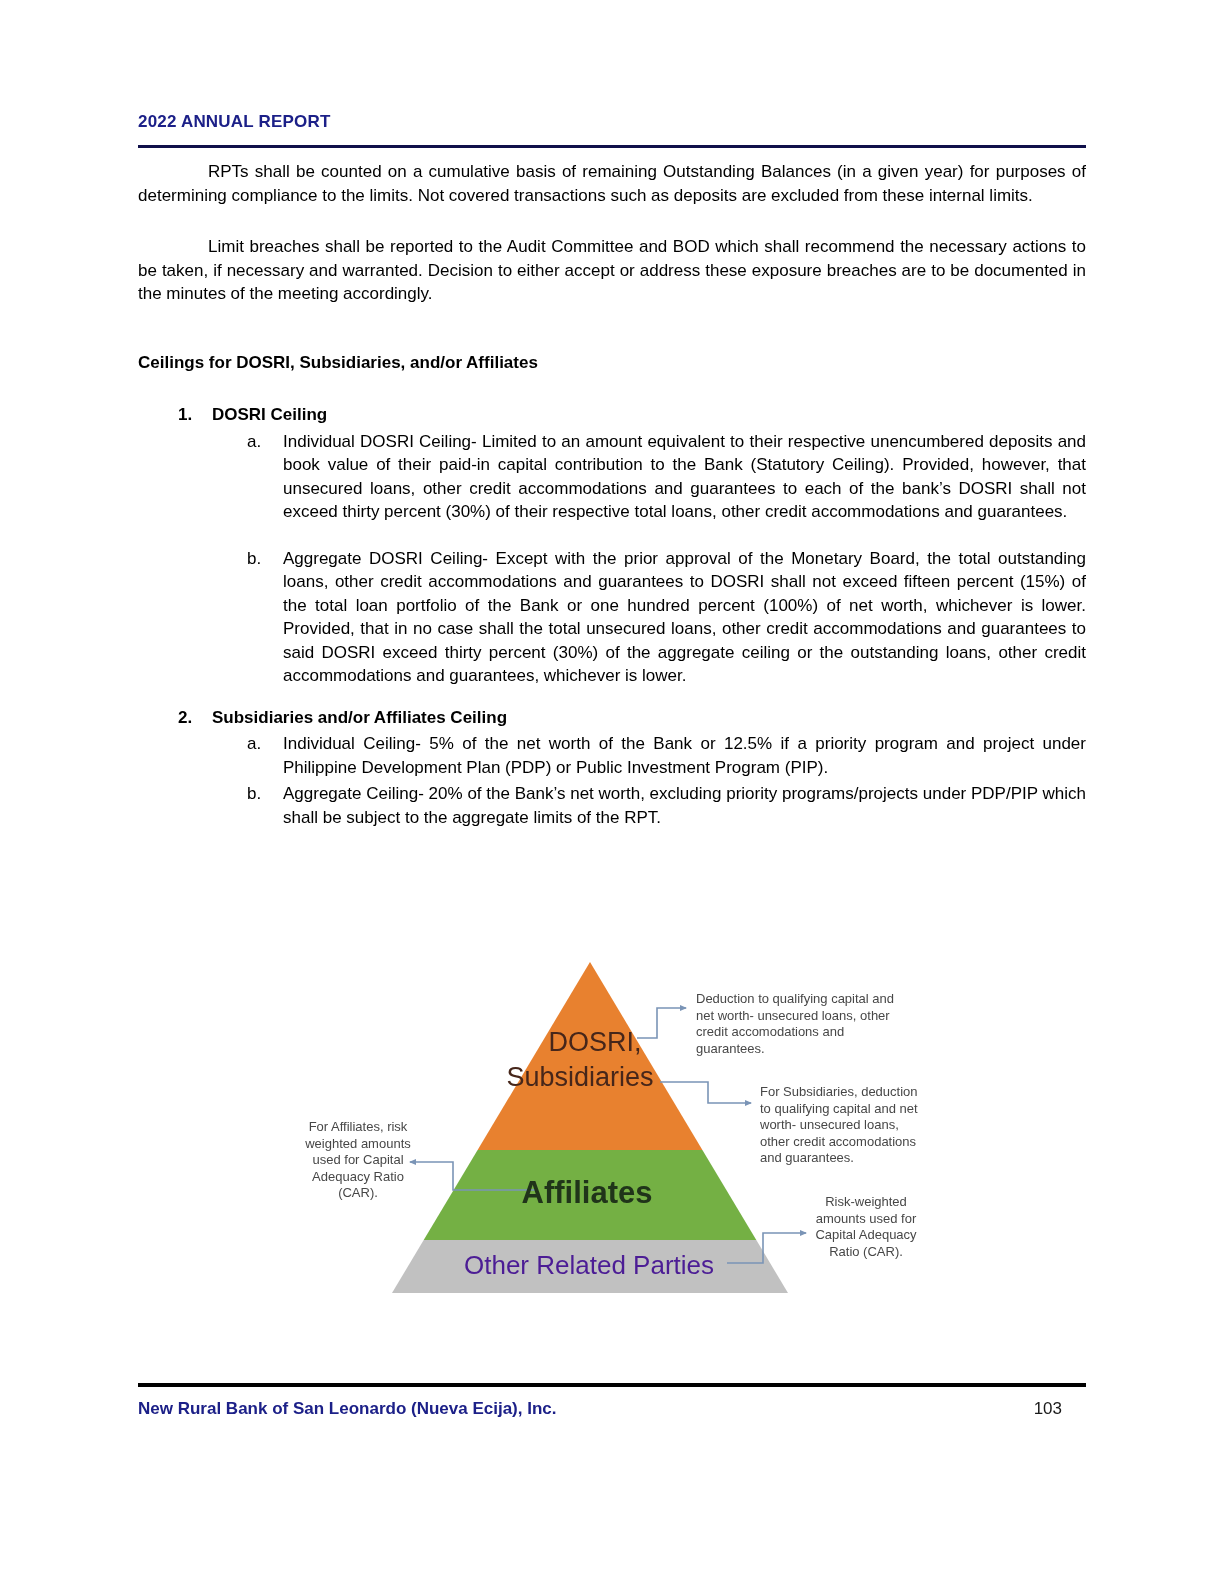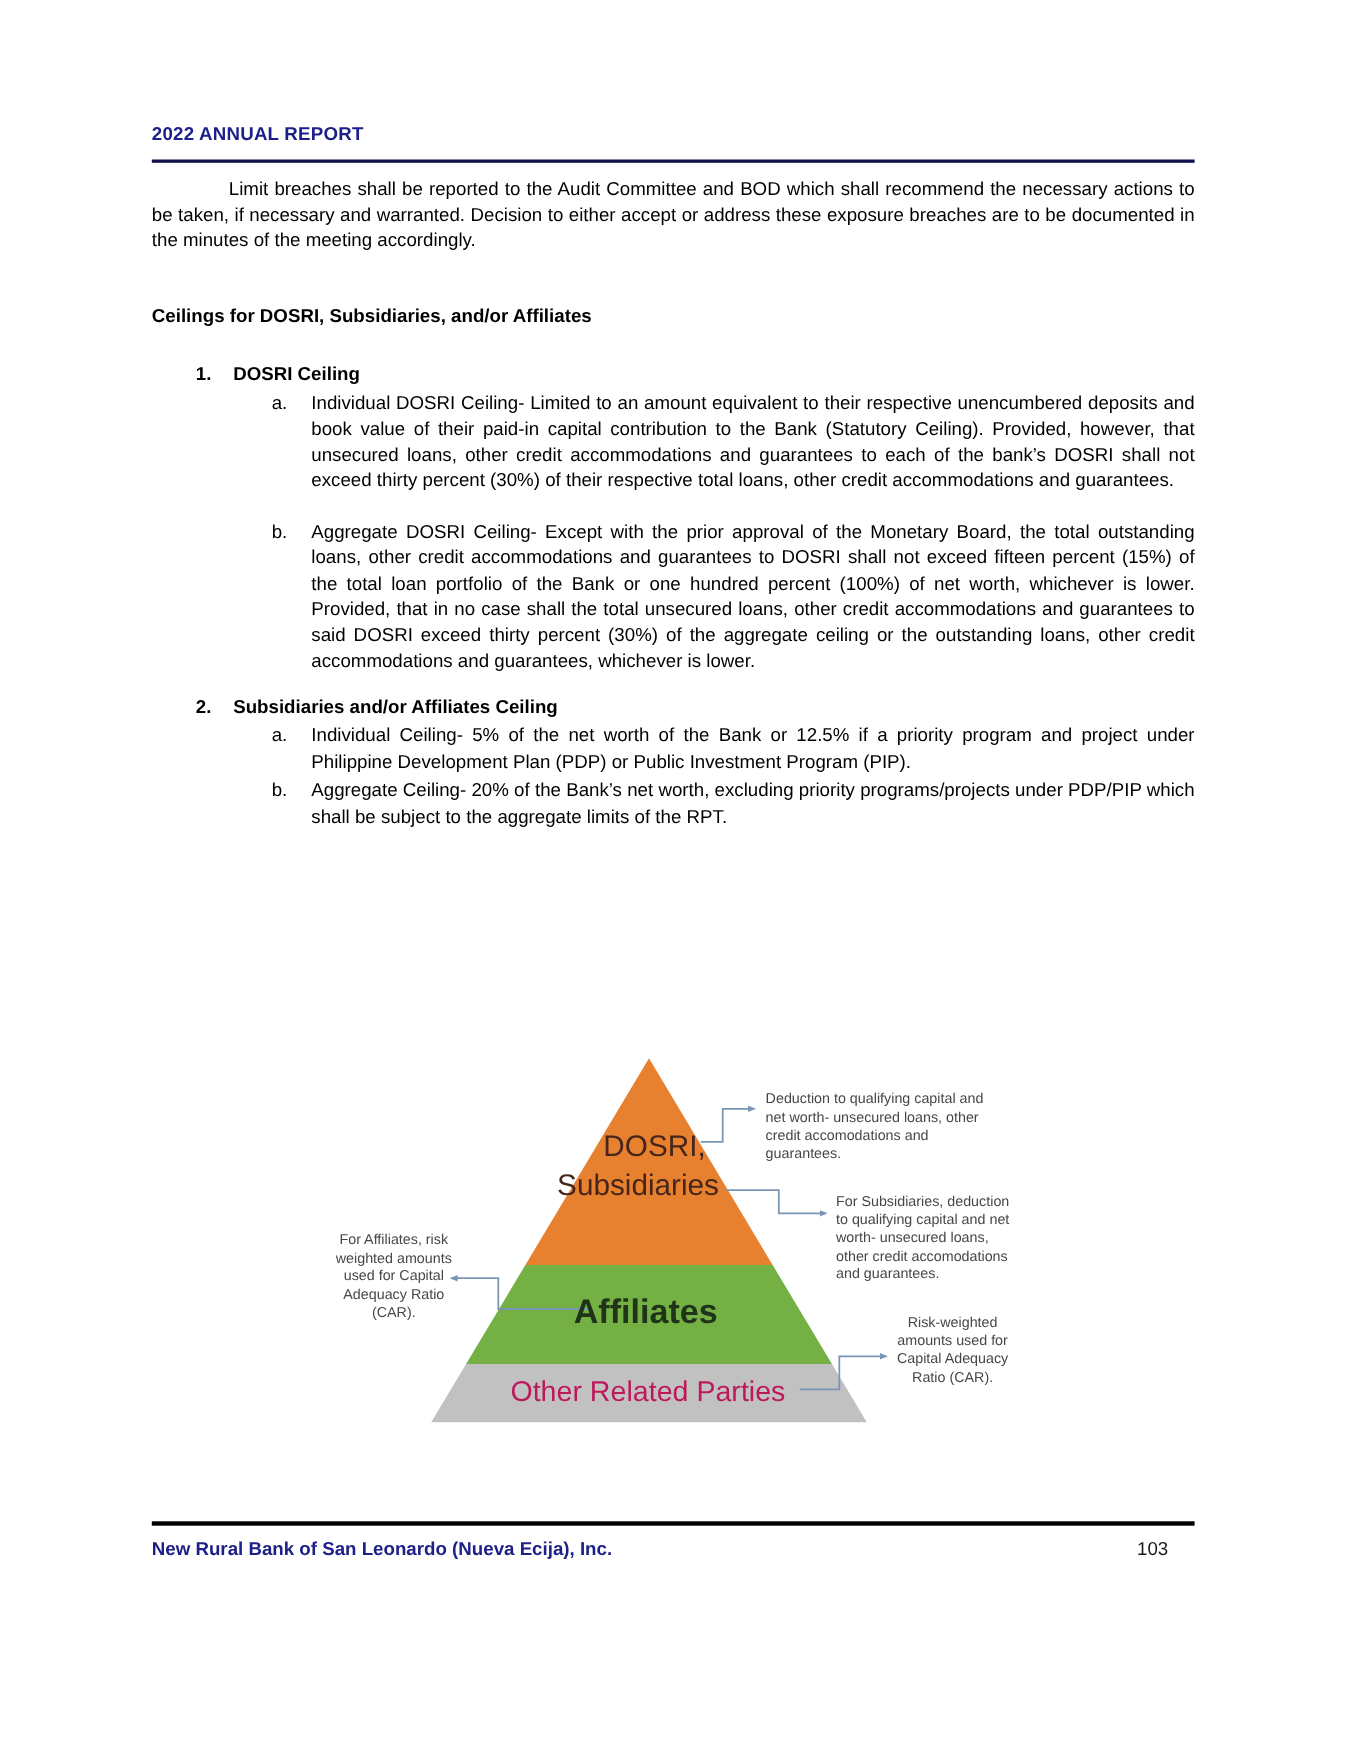--- a/index.html
+++ b/index.html
@@ -7,41 +7,41 @@
     position:relative; width:1224px; height:1584px; background:#ffffff;
     font-family:"Liberation Sans", sans-serif; color:#000; overflow:hidden;padding-left:20px;
   }
   
   .header { position:absolute; top:112px; left:138px; width:948px; }
   .header-title { font-size:17px; font-weight:bold; color:#1c2088; letter-spacing:0.2px; }
   .header-rule { position:absolute; top:145px; left:138px; width:948px; height:3px; background:#10104a; }
   
   .content { position:absolute; top:160px; left:138px; width:948px; font-size:17px; line-height:23.5px; }
   .para { margin:0; text-align:justify; text-indent:70px; }
-  .para + .para { }
+  .para + .para { margin-top:28px; }
   .section-heading { margin:45px 0 0 0; font-size:17px; font-weight:bold; }
   .num-row { display:flex; margin:29px 0 0 40px; font-weight:bold; }
   .num-row.second { margin-top:18px; }
   .num-col { width:34px; flex:none; }
   .sub-row { display:flex; margin-left:109px; margin-top:3px; }
   .sub-row.gap { margin-top:23px; }
   .letter-col { width:36px; flex:none; }
   .sub-text { flex:1; text-align:justify; }
   
   .diagram { position:absolute; top:905px; left:138px; width:948px; height:400px; }
   .diagram svg { position:absolute; top:0; left:0; }
   .diagram-title {
     position:absolute; top:14px; left:457px; transform:translateX(-50%);
     font-size:35px; font-weight:bold; color:#242424; white-space:nowrap; letter-spacing:0.5px;
   }
   .pyr-label { position:absolute; transform:translateX(-50%); white-space:nowrap; }
   .lbl-dosri        { top:122px; left:457px; font-size:27px; color:#46261a; }
   .lbl-subsidiaries { top:157px; left:442px; font-size:27px; color:#46261a; }
   .lbl-affiliates   { top:270px; left:449px; font-size:31px; font-weight:bold; color:#20341a; }
-  .lbl-orp          { top:345px; left:451px; font-size:26px; color:#be185d; }
+  .lbl-orp          { top:345px; left:451px; font-size:26px; color:#4c1d95; }
   .callout { position:absolute; font-size:13px; line-height:16.5px; color:#474747; }
   .callout-1 { top:86px;  left:558px; width:205px; }
   .callout-2 { top:179px; left:622px; width:162px; }
   .callout-3 { top:214px; left:160px; width:120px;text-align:center; }
   .callout-4 { top:289px; left:672px; width:112px;text-align:center; }
   
   .footer-rule { position:absolute; top:1383px; left:138px; width:948px; height:4px; background:#000; }
   .footer-bank { position:absolute; top:1399px; left:138px; font-size:17px; font-weight:bold; color:#1c2088; }
   .footer-page { position:absolute; top:1399px; right:182px; font-size:17px; color:#1a1a1a; }
 </style>
@@ -49,20 +49,21 @@
 <body>
 
 <div class="page">
 
   <div class="header">
     <span class="header-title">2022 ANNUAL REPORT</span>
   </div>
   <div class="header-rule"></div>
 
   <div class="content">
+    <p class="para">RPTs shall be counted on a cumulative basis of remaining Outstanding Balances (in a given year) for purposes of determining compliance to the limits. Not covered transactions such as deposits are excluded from these internal limits.</p>
     <p class="para">Limit breaches shall be reported to the Audit Committee and BOD which shall recommend the necessary actions to be taken, if necessary and warranted. Decision to either accept or address these exposure breaches are to be documented in the minutes of the meeting accordingly.</p>
 
     <h2 class="section-heading">Ceilings for DOSRI, Subsidiaries, and/or Affiliates</h2>
 
     <div class="num-row">
       <span class="num-col">1.</span>
       <span>DOSRI Ceiling</span>
     </div>
     <div class="sub-row">
       <span class="letter-col">a.</span>

